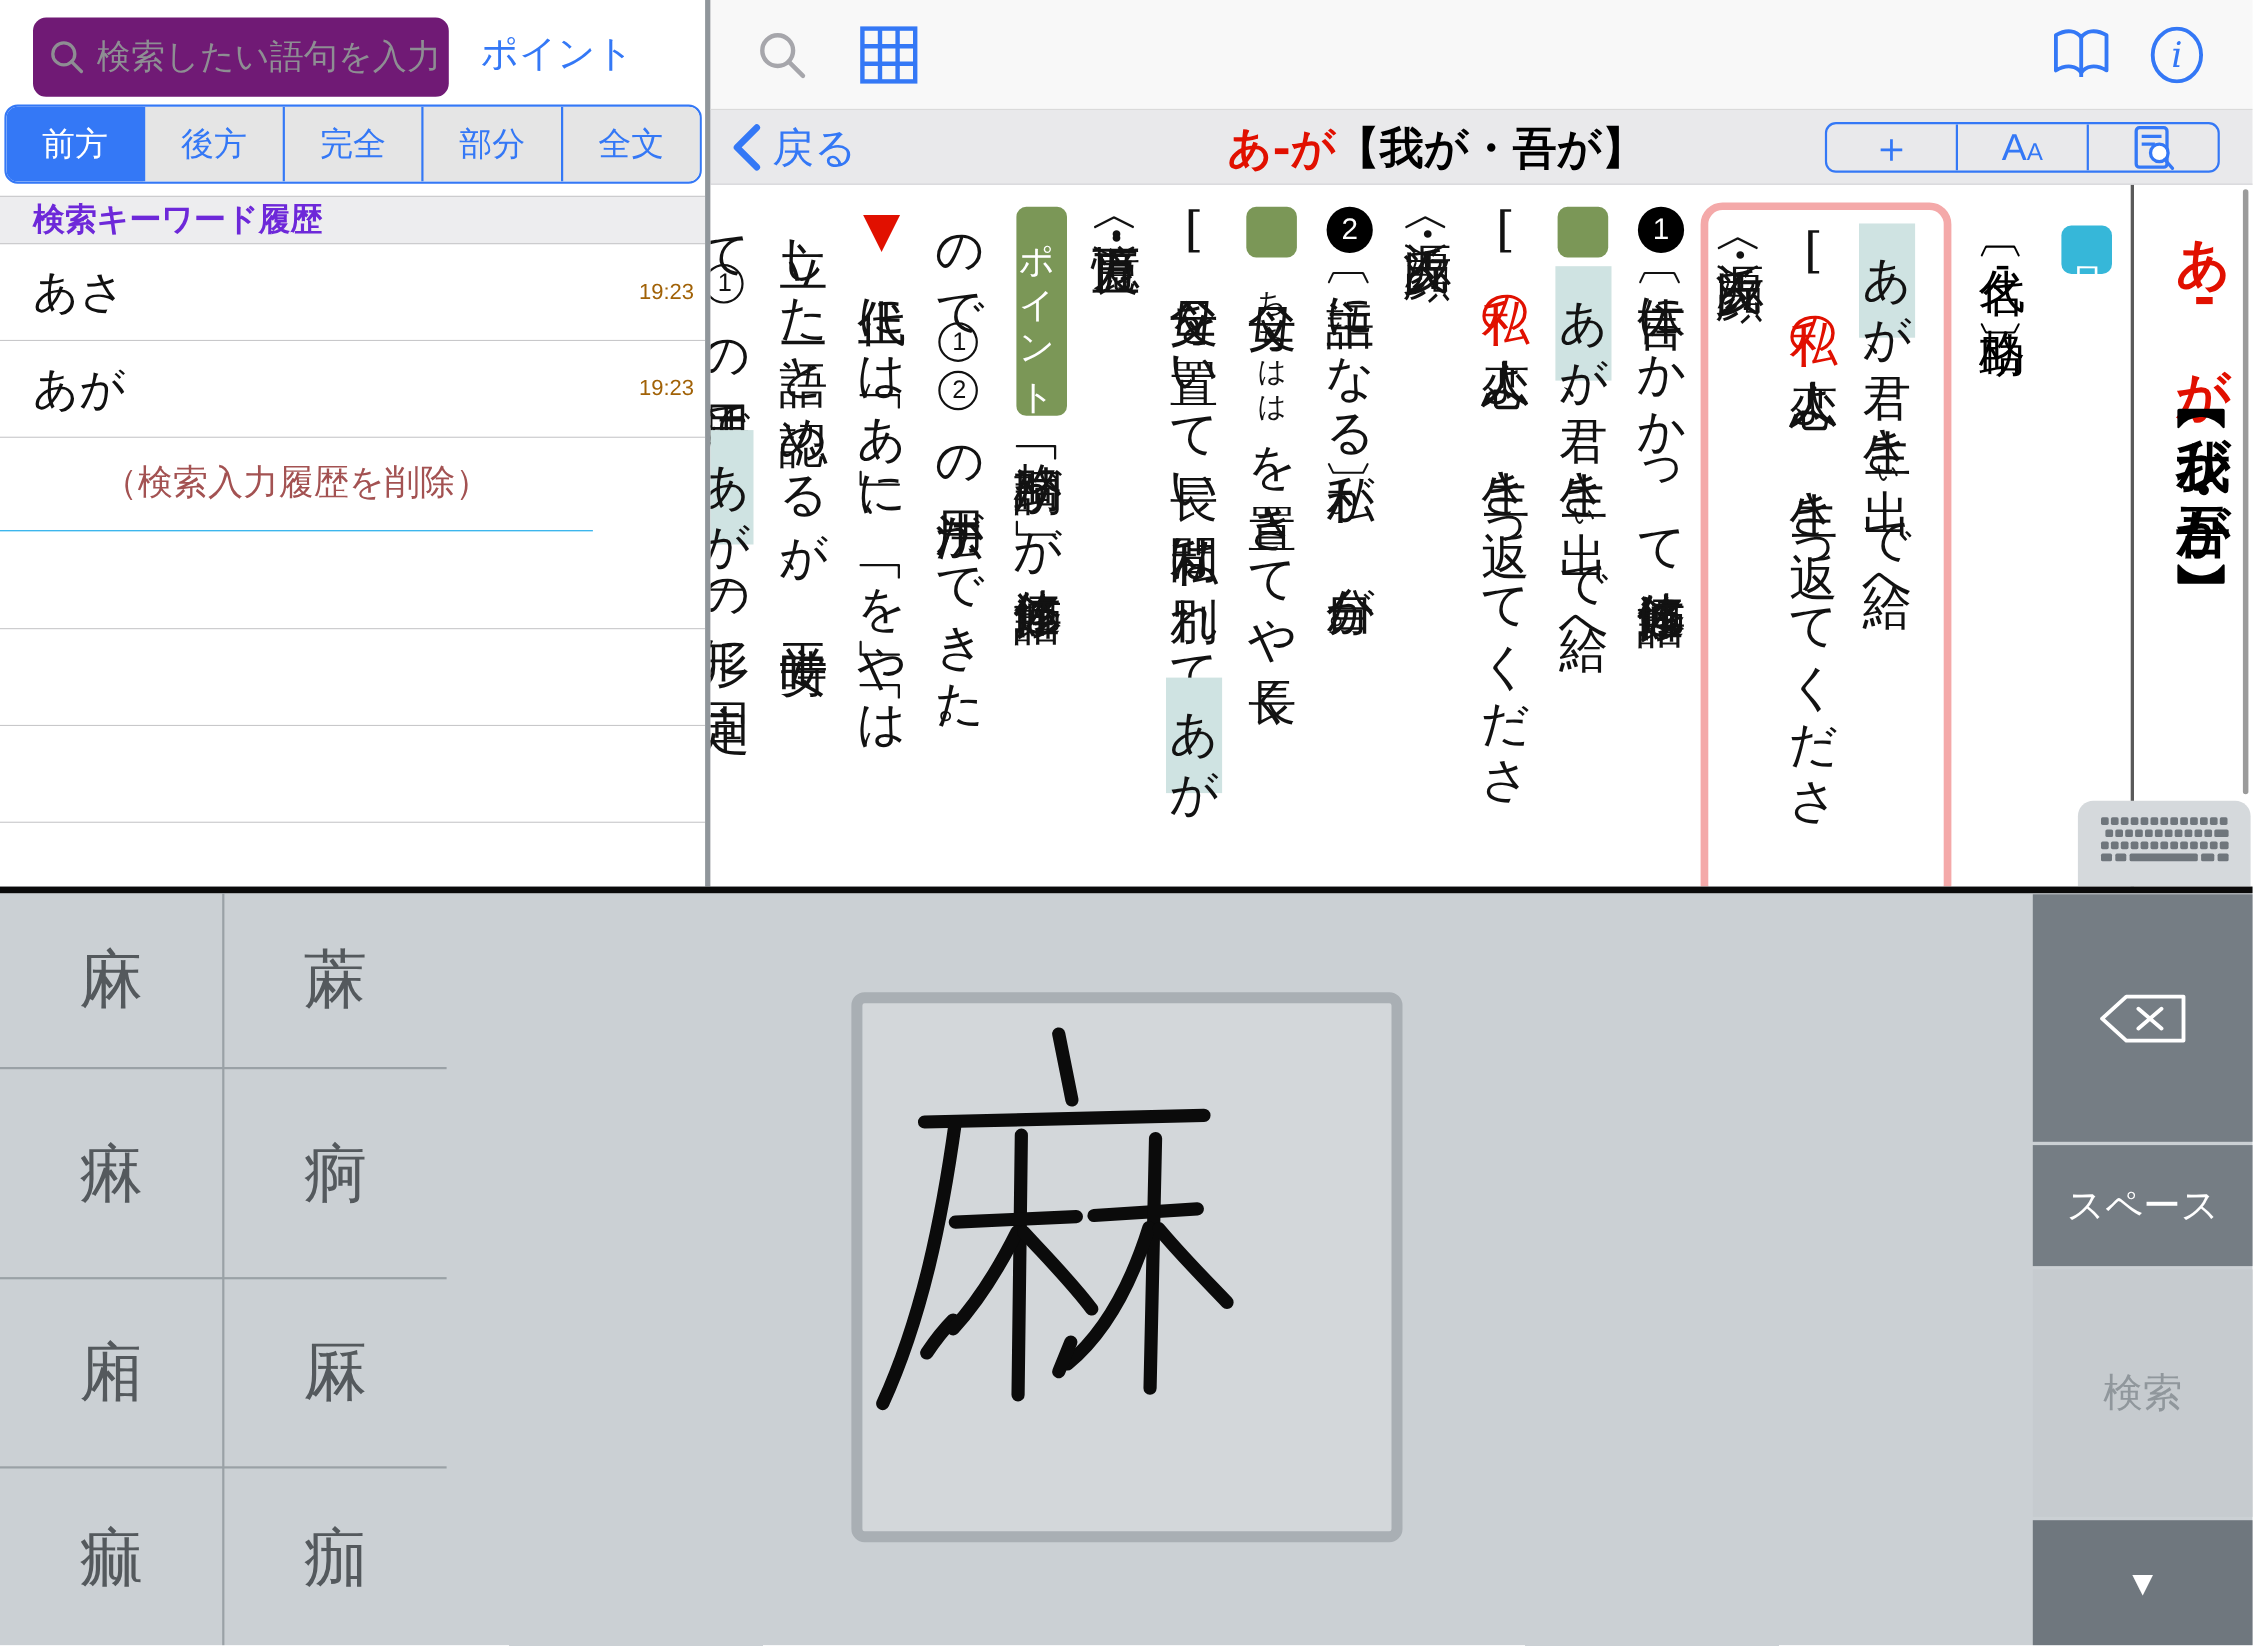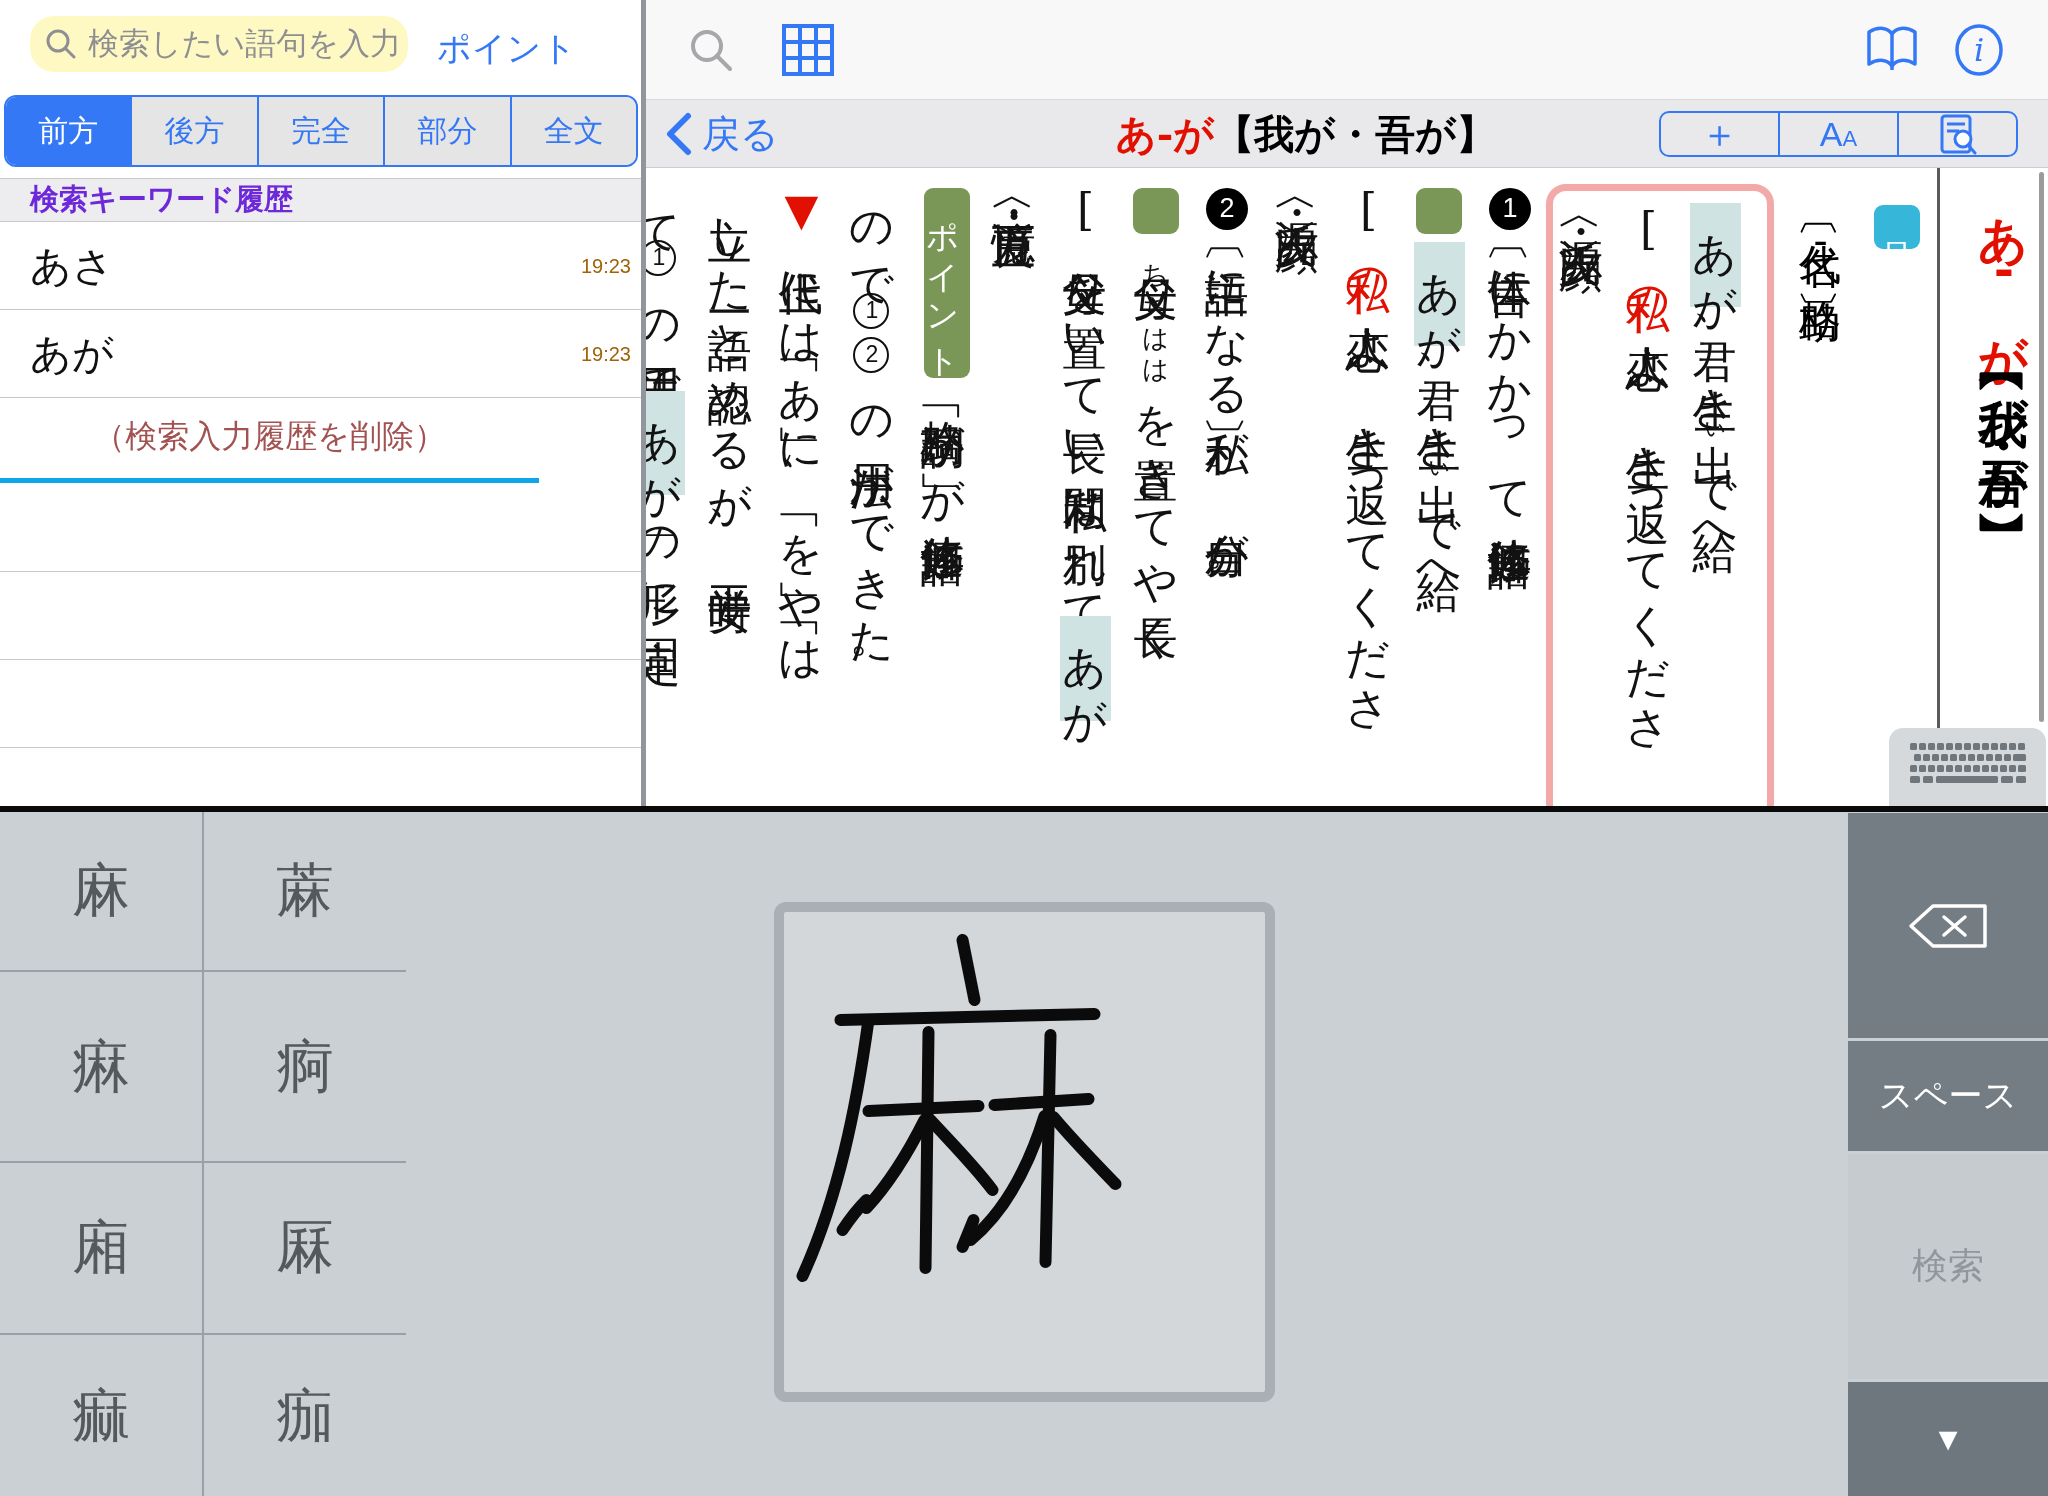--- a/index.html
+++ b/index.html
@@ -1,38 +1,38 @@
 <!DOCTYPE html>
 <html><head>
 <meta charset="utf-8">
 <style>
   html,body{margin:0;padding:0;background:#fff;}
   #app{position:relative;width:2048px;height:1496px;overflow:hidden;background:#fff;
        font-family:"Liberation Sans",sans-serif;-webkit-font-smoothing:antialiased;}
   
   #left{position:absolute;left:0;top:0;width:641px;height:806px;background:#fff;}
   #ldivider{position:absolute;left:641px;top:0;width:5px;height:806px;background:#90969b;}
-  .search-field{position:absolute;left:30px;top:16px;width:378px;height:56px;background:#fef9c3;
-       border-radius:24px;display:flex;align-items:center;padding-left:14px;box-sizing:border-box;}
+  .search-field{position:absolute;left:30px;top:16px;width:378px;height:72px;background:#701a75;
+       border-radius:12px;display:flex;align-items:center;padding-left:14px;box-sizing:border-box;}
   .search-placeholder{color:#8e8e93;font-size:31px;margin-left:10px;white-space:nowrap;}
   .cancel{position:absolute;left:437px;top:26px;width:170px;font-size:34px;color:#3478f6;white-space:nowrap;}
   #tabs{position:absolute;left:4px;top:95px;width:634px;height:72px;display:flex;
        border:2px solid #3478f6;border-radius:12px;overflow:hidden;background:#fff;box-sizing:border-box;}
   .tab{flex:1;display:flex;align-items:center;justify-content:center;font-size:30px;color:#3478f6;
        background:#e5e5e5;border-left:2px solid #3478f6;}
   .tab:first-child{border-left:none;}
   .tab.sel{background:#3478f6;color:#fff;}
   #hist-header{position:absolute;left:0;top:178px;width:641px;height:44px;background:#ededef;
        border-top:1px solid #c8c8ca;border-bottom:1px solid #c8c8ca;display:flex;align-items:center;box-sizing:border-box;}
   #hist-header span{font-weight:bold;font-size:29px;color:#6d28d9;margin-left:30px;}
   #hist-list{position:absolute;left:0;top:222px;width:641px;}
   .hist-row{position:relative;height:87px;border-bottom:1px solid #c8c8ca;margin-left:0;}
   .hist-row .term{position:absolute;left:30px;top:50%;transform:translateY(-50%);font-size:41px;color:#111;}
   .hist-row .time{position:absolute;right:10px;top:50%;transform:translateY(-50%);font-size:20px;color:#a16207;}
-  #del-row{position:absolute;left:0;top:396px;width:539px;height:87px;border-bottom:5px solid #0ea5e9;
+  #del-row{position:absolute;left:0;top:396px;width:539px;height:87px;border-bottom:1px solid #0ea5e9;
        display:flex;align-items:center;justify-content:center;font-size:32px;color:#a35252;box-sizing:border-box;font-family:Liberation Serif, serif;}
   .esep{position:absolute;left:0;width:641px;height:1px;background:#c8c8ca;}
   
   #tb1{position:absolute;left:646px;top:0;width:1402px;height:100px;background:#f8f8f8;border-bottom:1px solid #dadada;box-sizing:border-box;}
   #tb2{position:absolute;left:646px;top:100px;width:1402px;height:68px;background:#e9e9eb;border-bottom:1px solid #cdcdd0;box-sizing:border-box;}
   .tbicon{position:absolute;top:0;height:100px;display:flex;align-items:center;justify-content:center;}
   #back{position:absolute;left:20px;top:0;height:68px;display:flex;align-items:center;color:#3478f6;font-size:38px;}
   #back svg{margin-right:10px;}
   #title{position:absolute;left:310px;top:0;width:700px;height:68px;display:flex;align-items:center;justify-content:center;
        font-family:"DejaVu Serif",serif;font-weight:bold;font-size:40px;white-space:nowrap;}

